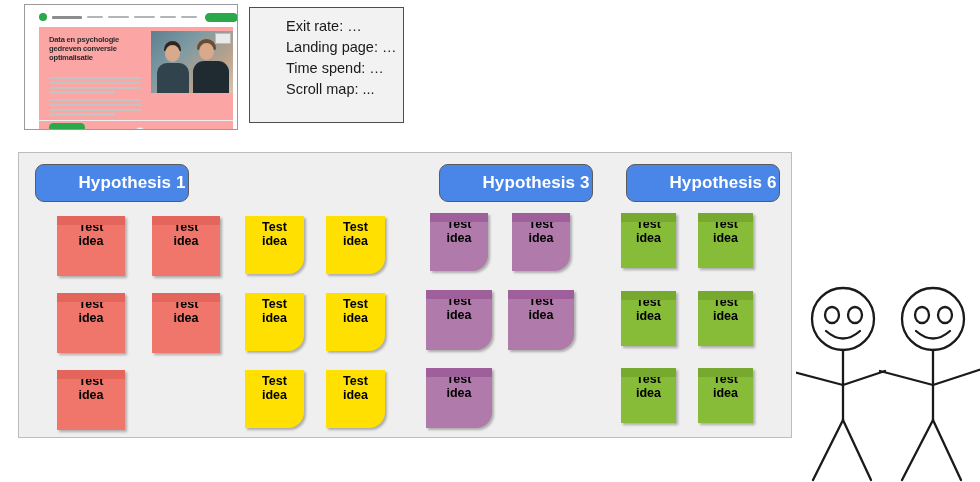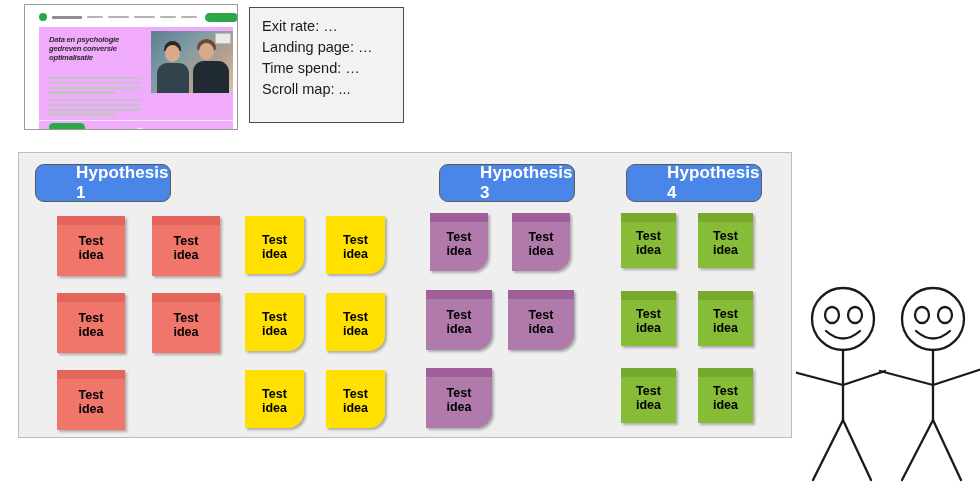--- a/index.html
+++ b/index.html
@@ -58,22 +58,21 @@
     margin-left: 3px;
     width: 33px; height: 9px;
     background: #2aa84a;
     border-radius: 5px;
     flex: 0 0 auto;
   }
   .thumb-page {
     position: absolute;
     left: 14px; top: 22px;
     right: 4px; bottom: 0;
-    background: #f0abfc;
-    font-style: italic;
+    background: #fca5a5;
   }
   .thumb-head {
     position: absolute;
     left: 10px; top: 8px;
     width: 90px;
     font-size: 7.6px;
     font-weight: bold;
     line-height: 9.2px;
     color: #2b2b2b;
     letter-spacing: -0.2px;
@@ -164,20 +163,21 @@
     background: #f2f2f2;
     border: 1px solid #4d4d4d;
     box-sizing: border-box;
     padding: 8px 0 0 12px;
   }
   .metrics-line {
     font-size: 14.5px;
     line-height: 21px;
     color: #1a1a1a;
     white-space: nowrap;
+    margin-left: 24px;
   }
 
   
   .board {
     position: absolute;
     left: 18px;
     top: 152px;
     width: 774px;
     height: 286px;
     background: #efefef;
@@ -193,21 +193,21 @@
   }
   .col0 { left: 16px; }
   .col1 { left: 203px; }
   .col2 { left: 400px; }
   .col3 { left: 587px; }
 
   .hyp-header {
     position: absolute;
     top: 11px;
     left: 0;
-    width: 136px;
+    width: 154px;
     height: 38px;
     background: #4a86e8;
     border: 1.5px solid #5b5b5b;
     border-radius: 9px;
     box-sizing: border-box;
     color: #ffffff;
     font-size: 17px;
     font-weight: bold;
     display: flex;
     align-items: center;
@@ -219,21 +219,20 @@
 
   
   .note {
     position: absolute;
     box-sizing: border-box;
     font-size: 12.5px;
     font-weight: bold;
     line-height: 14px;
     color: #000000;
     display: flex;
-    align-items: center;
     justify-content: center;
     text-align: center;
     box-shadow: 2px 2px 2.5px rgba(0,0,0,0.28);
     padding-top: 4px;
   }
   .note .note-txt { display: block; }
 
   
   .note.striped::before {
     content: "";
@@ -374,21 +373,21 @@
     </div>
     <div class="note purple striped curled" style="left:89px;  top:137px; width:66px; height:60px;">
       <span class="note-txt"><span>Test</span><br><span>idea</span></span>
     </div>
     <div class="note purple striped curled" style="left:7px;   top:215px; width:66px; height:60px;">
       <span class="note-txt"><span>Test</span><br><span>idea</span></span>
     </div>
   </div>
 
   <div class="column col3">
-    <div class="hyp-header">Hypothesis 4</div>
+    <div class="hyp-header">Hypothesis 6</div>
 
     <div class="note green striped" style="left:15px;  top:60px;  width:55px; height:55px;">
       <span class="note-txt"><span>Test</span><br><span>idea</span></span>
     </div>
     <div class="note green striped" style="left:92px;  top:60px;  width:55px; height:55px;">
       <span class="note-txt"><span>Test</span><br><span>idea</span></span>
     </div>
     <div class="note green striped" style="left:15px;  top:138px; width:55px; height:55px;">
       <span class="note-txt"><span>Test</span><br><span>idea</span></span>
     </div>

